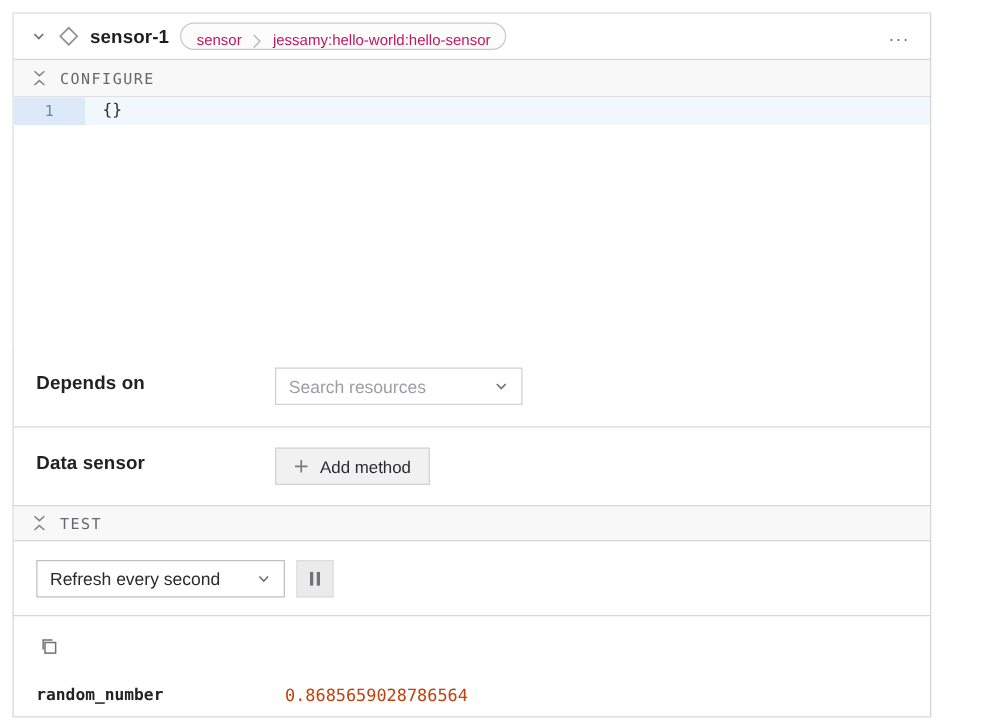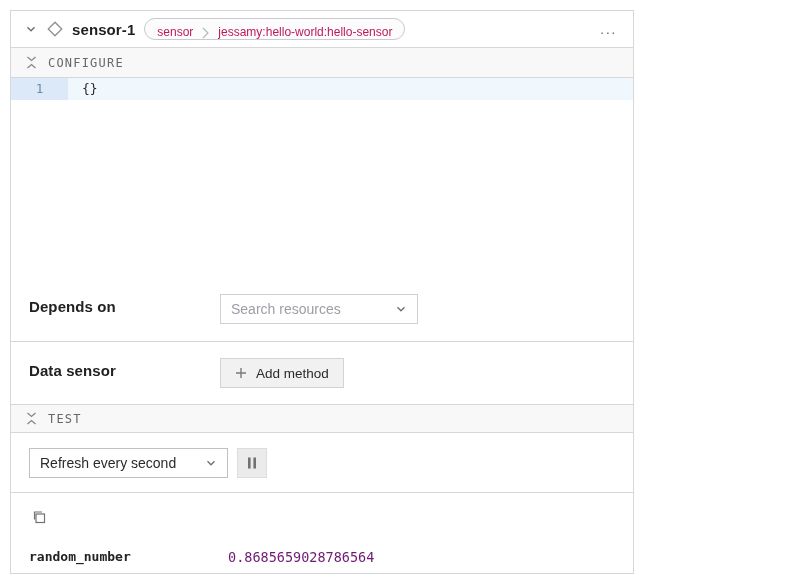--- a/index.html
+++ b/index.html
@@ -6,21 +6,21 @@
   html, body {
     width: 799px; height: 582px;
     background: #ffffff;
     font-family: "Liberation Sans", sans-serif;
     color: #282829;
     overflow: hidden;
   }
   .card {
     position: absolute;
     left: 10px; top: 10px;
-    width: 624px; height: 564px;
+    width: 735px; height: 564px;
     border: 1px solid #d7d7da;
     background: #ffffff;
     display: flex;
     flex-direction: column;
   }
 
   
   .header {
     height: 37px;
     flex: 0 0 37px;
@@ -196,21 +196,21 @@
     display: flex;
     margin-top: 19px;
     font-family: "DejaVu Sans Mono", "Liberation Mono", monospace;
     font-size: 13px;
   }
   .reading-key {
     width: 199px;
     font-weight: 700;
     color: #232325;
   }
-  .reading-value { color: #701a75; font-size: 13.5px; }
+  .reading-value { color: #c2410c; font-size: 13.5px; }
 </style>
 </head>
 <body>
 
 <div class="card">
 
   <div class="header">
     <svg class="hdr-chevron" viewBox="0 0 12 12" fill="none" stroke="currentColor" stroke-width="1.4">
         <path d="M2.5 4.2 L6 7.8 L9.5 4.2"></path>
       </svg>

